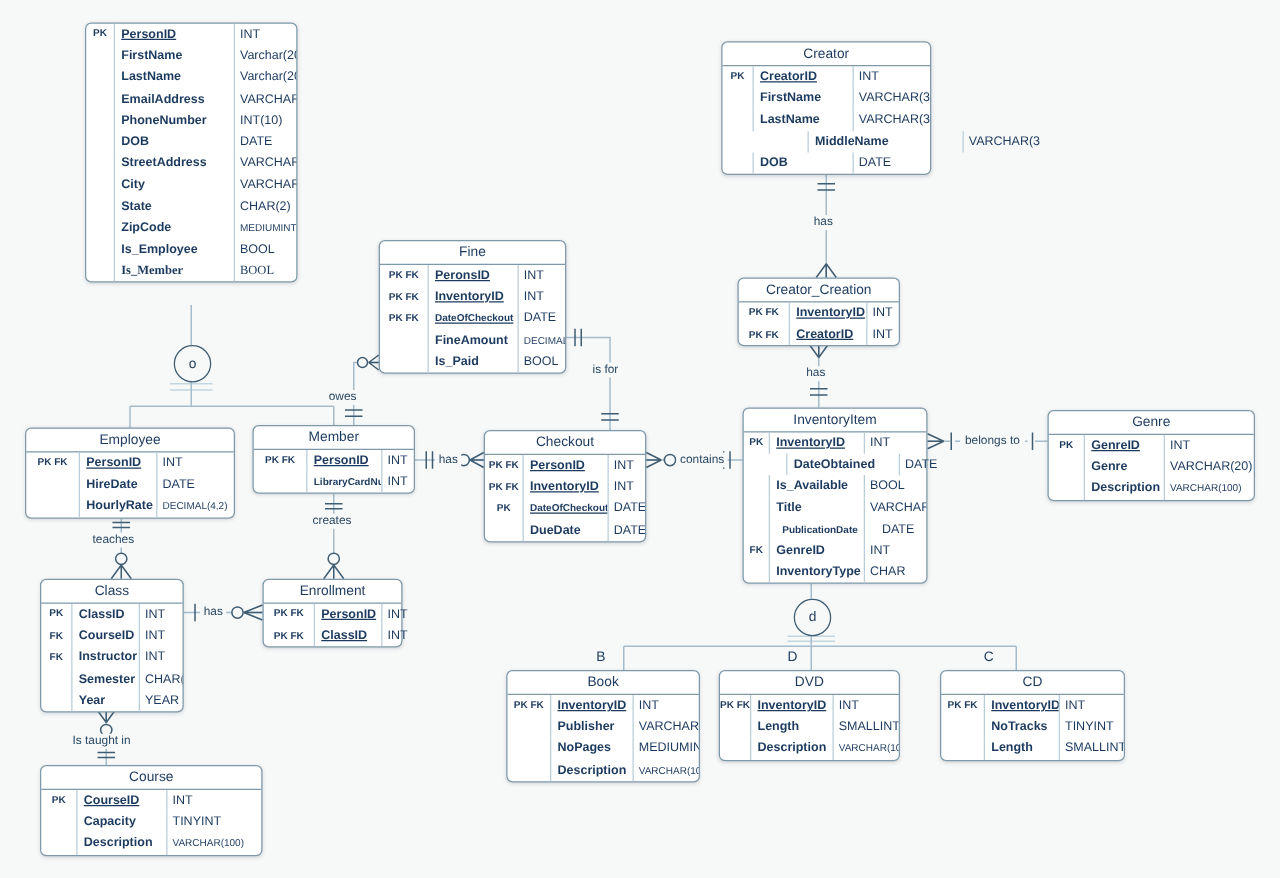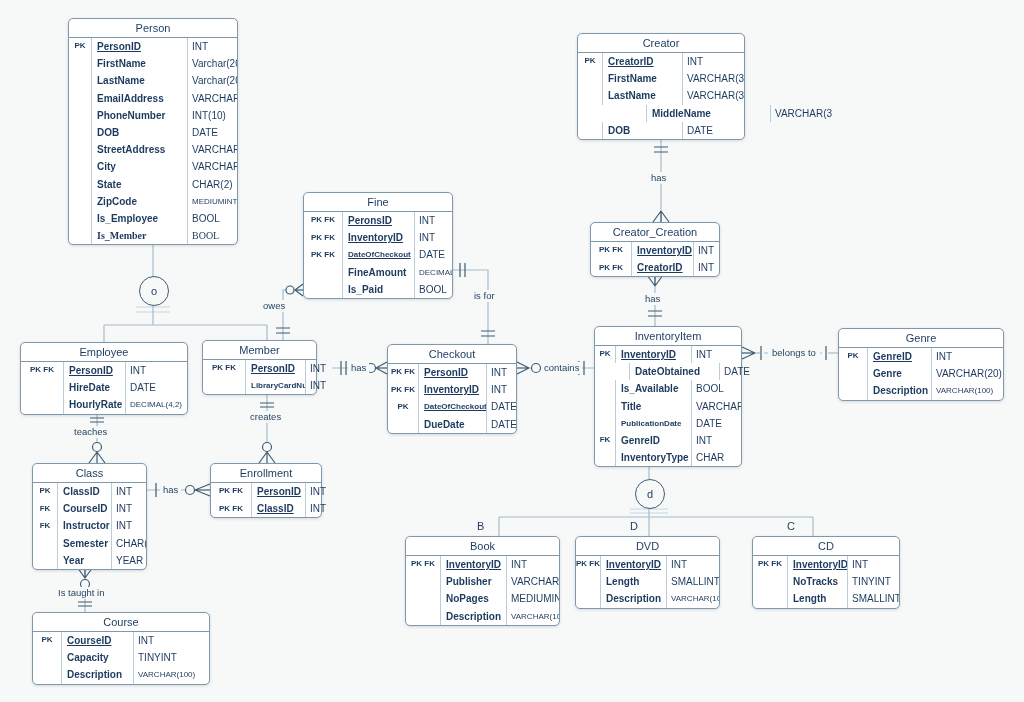--- a/index.html
+++ b/index.html
@@ -105,21 +105,20 @@
     </g>
     <g>
       <path class="ln" d="M85 567 V612"></path>
       <path class="sym" d="M85 578 L77 567 M85 578 L85 567 M85 578 L93 567"></path>
       <circle class="symf" cx="85" cy="584" r="4.5"></circle>
       <path class="sym" d="M78 602 H92 M78 606 H92"></path>
     </g>
   </svg>
 
   <div class="entity" style="left:68px;top:18px;width:170px">
-      <div class="ent-title">Person</div>
       <div class="ent-row" style="grid-template-columns: 22px 96px 50px;">
         <span class="cell key">PK</span>
         <span class="cell name u">PersonID</span>
         <span class="cell type">INT</span>
       </div>
       <div class="ent-row" style="grid-template-columns: 22px 96px 50px;">
         <span class="cell key"></span>
         <span class="cell name">FirstName</span>
         <span class="cell type">Varchar(20)</span>
       </div>
@@ -254,21 +253,21 @@
         <span class="cell key"></span>
         <span class="cell name">HireDate</span>
         <span class="cell type">DATE</span>
       </div>
       <div class="ent-row" style="grid-template-columns: 42px 62px 62px;">
         <span class="cell key"></span>
         <span class="cell name">HourlyRate</span>
         <span class="cell type sm">DECIMAL(4,2)</span>
       </div>
     </div>
-  <div class="entity" style="left:202px;top:340px;width:115px">
+  <div class="entity" style="left:202px;top:340px;width:130px">
       <div class="ent-title">Member</div>
       <div class="ent-row" style="grid-template-columns: 42px 60px 26px;">
         <span class="cell key">PK FK</span>
         <span class="cell name u">PersonID</span>
         <span class="cell type">INT</span>
       </div>
       <div class="ent-row" style="grid-template-columns: 42px 60px 26px;">
         <span class="cell key"></span>
         <span class="cell name sm">LibraryCardNum</span>
         <span class="cell type">INT</span>
@@ -312,21 +311,21 @@
       <div class="ent-row" style="grid-template-columns: 20px 76px 50px;">
         <span class="cell key"></span>
         <span class="cell name">Is_Available</span>
         <span class="cell type">BOOL</span>
       </div>
       <div class="ent-row" style="grid-template-columns: 20px 76px 50px;">
         <span class="cell key"></span>
         <span class="cell name">Title</span>
         <span class="cell type">VARCHAR(50)</span>
       </div>
-      <div class="ent-row" style="grid-template-columns: 20px 76px 50px;">
+      <div class="ent-row" style="grid-template-columns: 20px 76px 50px; text-align: center;">
         <span class="cell key"></span>
         <span class="cell name sm">PublicationDate</span>
         <span class="cell type">DATE</span>
       </div>
       <div class="ent-row" style="grid-template-columns: 20px 76px 50px;">
         <span class="cell key">FK</span>
         <span class="cell name">GenreID</span>
         <span class="cell type">INT</span>
       </div>
       <div class="ent-row" style="grid-template-columns: 20px 76px 50px;">
@@ -465,21 +464,21 @@
         <span class="cell name">NoTracks</span>
         <span class="cell type">TINYINT</span>
       </div>
       <div class="ent-row" style="grid-template-columns: 34px 60px 52px;">
         <span class="cell key"></span>
         <span class="cell name">Length</span>
         <span class="cell type">SMALLINT</span>
       </div>
     </div>
 
-  <div class="rel-label" style="left:260px;top:300px">owes</div>
+  <div class="rel-label" style="left:260px;top:312px">owes</div>
   <div class="rel-label" style="left:471px;top:290px">is for</div>
   <div class="rel-label" style="left:348px;top:362px">has</div>
   <div class="rel-label" style="left:541px;top:362px">contains</div>
   <div class="rel-label" style="left:648px;top:172px">has</div>
   <div class="rel-label" style="left:642px;top:293px">has</div>
   <div class="rel-label" style="left:769px;top:347px">belongs to</div>
   <div class="rel-label" style="left:71px;top:426px">teaches</div>
   <div class="rel-label" style="left:247px;top:411px">creates</div>
   <div class="rel-label" style="left:160px;top:484px">has</div>
   <div class="rel-label" style="left:55px;top:587px">Is taught in</div>

